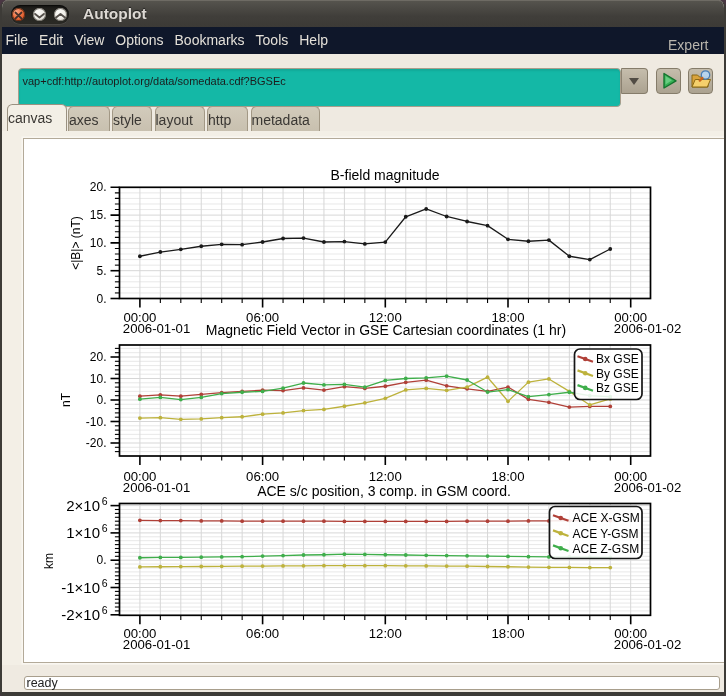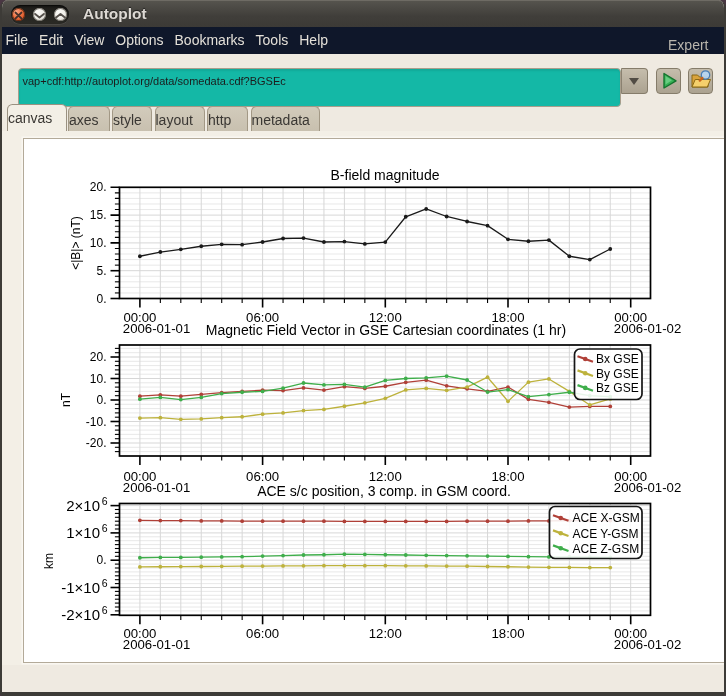--- a/index.html
+++ b/index.html
@@ -617,13 +617,14 @@
 <text x="123.90" y="637.50" font-size="13.2" text-anchor="middle" fill="#000">00:00</text>
 <text x="246.60" y="637.50" font-size="13.2" text-anchor="middle" fill="#000">06:00</text>
 <text x="369.30" y="637.50" font-size="13.2" text-anchor="middle" fill="#000">12:00</text>
 <text x="492.00" y="637.50" font-size="13.2" text-anchor="middle" fill="#000">18:00</text>
 <text x="614.70" y="637.50" font-size="13.2" text-anchor="middle" fill="#000">00:00</text>
 <text x="106.80" y="649.30" font-size="13.2" text-anchor="start" fill="#000">2006-01-01</text>
 <text x="597.80" y="649.30" font-size="13.2" text-anchor="start" fill="#000">2006-01-02</text>
    </svg>
   </div>
  </div>
+ <div id="statusfield">ready</div>
 </div>
 
 </body></html>

